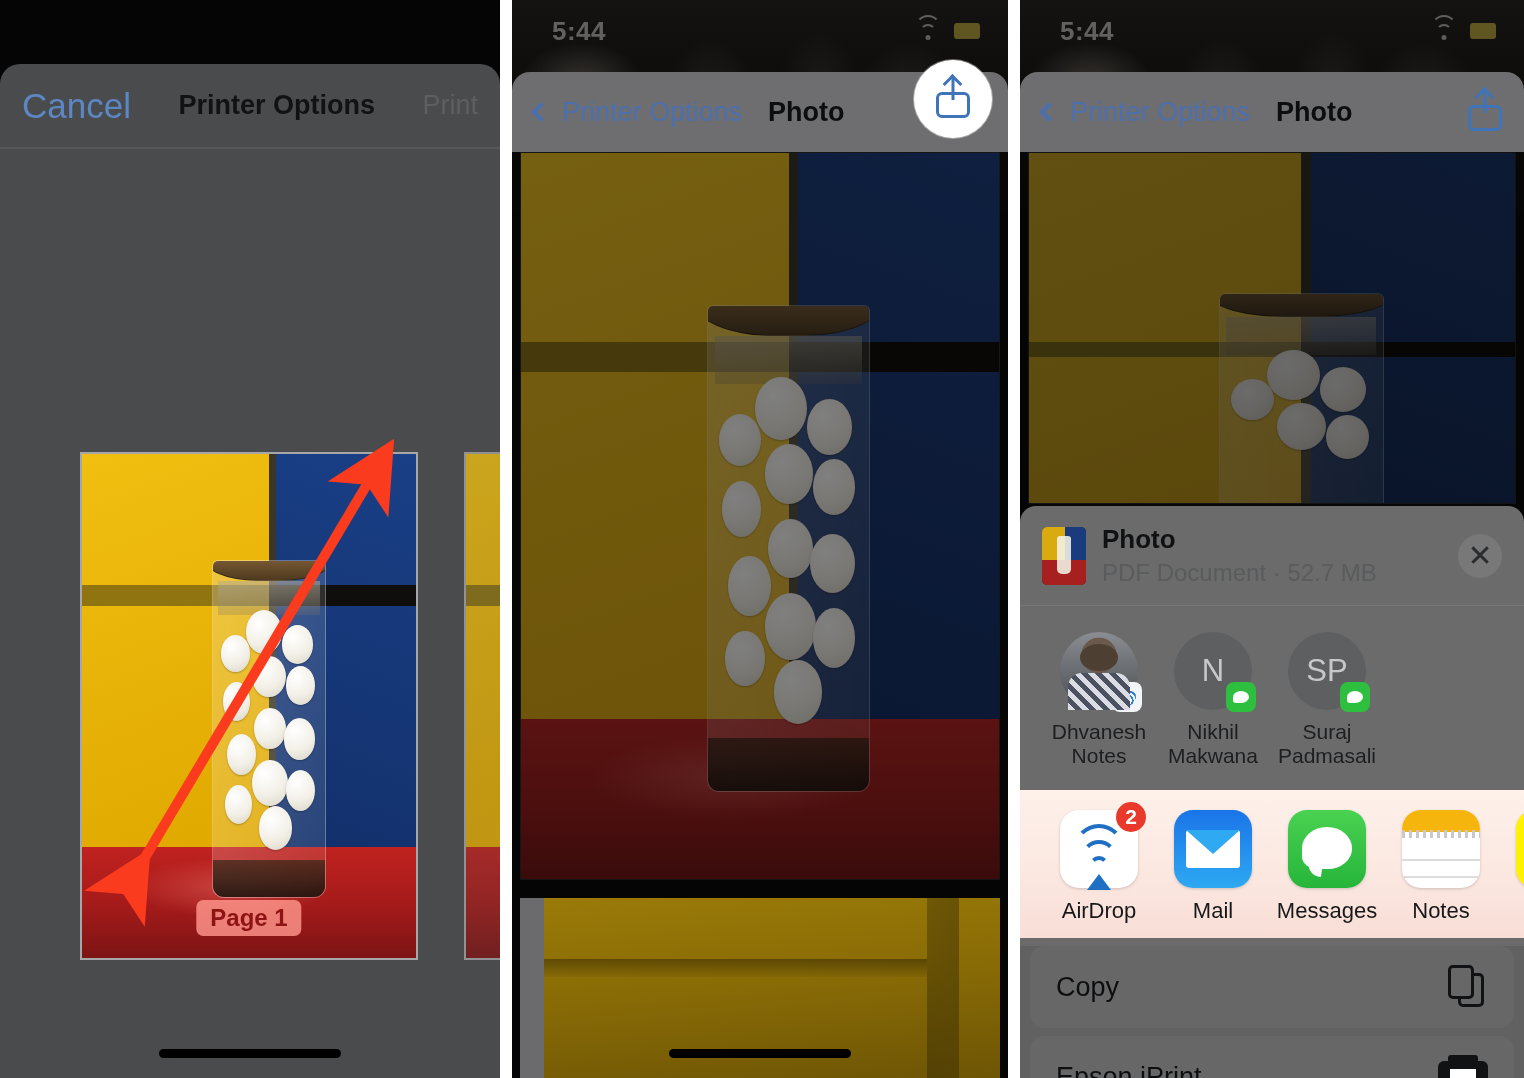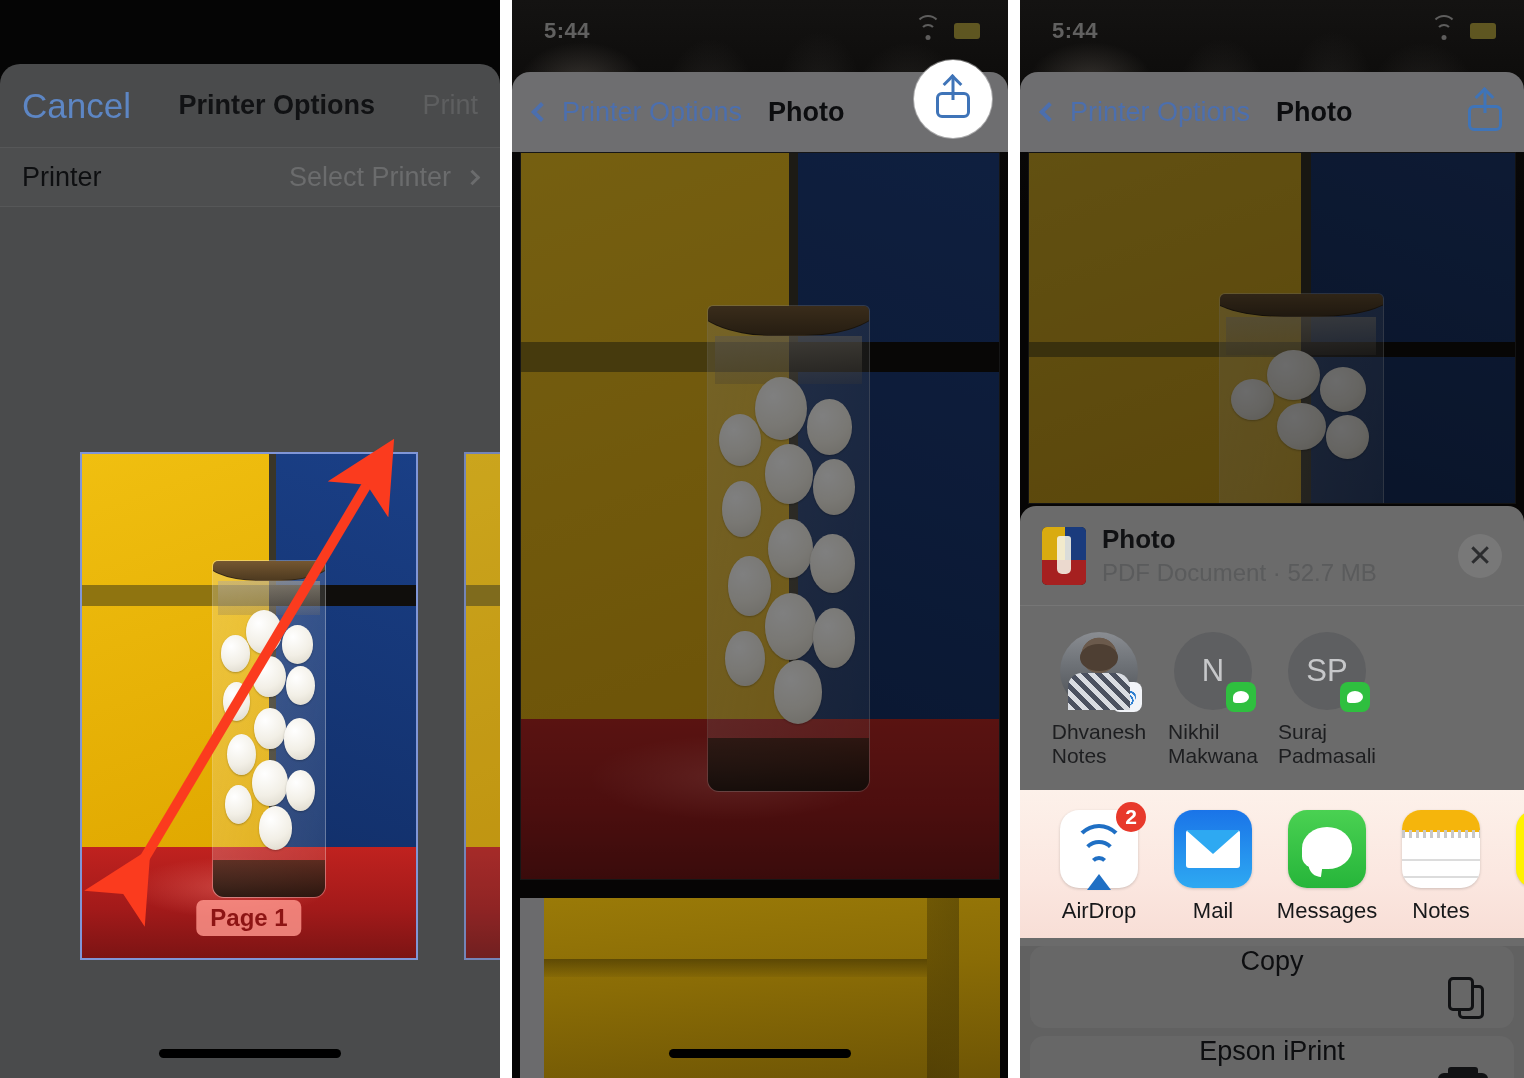--- a/index.html
+++ b/index.html
@@ -36,25 +36,25 @@
       radial-gradient(ellipse 90px 60px at 14% 40%, rgba(150,140,130,.30), transparent 70%),
       radial-gradient(ellipse 70px 110px at 40% 55%, rgba(120,115,110,.22), transparent 70%),
       radial-gradient(ellipse 60px 90px at 62% 45%, rgba(90,88,86,.20), transparent 70%),
       radial-gradient(ellipse 80px 90px at 80% 50%, rgba(130,125,120,.18), transparent 70%),
       linear-gradient(180deg,#141312 0%, #0a0908 60%, #070606 100%);
   }
   .roombg.flat { background: #050505; }
 
   
   .statusbar {
-    position: absolute; left: 4px; right: 0; top: 10px; height: 42px;
+    position: absolute; left: 12px; right: 0; top: 10px; height: 42px;
     display: flex; align-items: center;
     padding: 0 28px;
     color: #cfcfcf; opacity: .42;
-    font-size: 22px; font-weight: 600;
+    font-size: 26px; font-weight: 600;
   }
   .statusbar .clock { letter-spacing: .5px; }
   .statusbar .spacer { flex: 1; }
   .sb-icons { display: flex; align-items: center; gap: 12px; }
   .wifi-ic { width: 28px; height: 20px; position: relative; opacity: .9; }
   .wifi-ic i {
     position: absolute; left: 50%; bottom: 0; transform: translateX(-50%);
     border: 2.5px solid #dcdcdc; border-bottom-color: transparent;
     border-left-color: transparent; border-right-color: transparent;
     border-radius: 50%;
@@ -120,21 +120,21 @@
 
   
   .preview-area {
     position: absolute; left: 0; right: 0; top: 318px; bottom: 0;
     overflow: hidden;
   }
   .page-thumb {
     position: absolute;
     border: 2px solid rgba(210,210,215,.55);
     overflow: hidden;
-    background: #1d4ed8;
+    background: #737373;
   }
   .page-thumb.main { left: 80px; top: 70px; width: 338px; height: 508px; }
   .page-thumb.next { left: 464px; top: 70px; width: 338px; height: 508px; opacity: .78; }
 
   
   .photo {
     position: absolute; inset: 0;
     background:
       
       linear-gradient(180deg, rgba(0,0,0,0) 0%, rgba(0,0,0,0) 100%);
@@ -338,21 +338,21 @@
   .badge.airdrop { background: #f2f4f8; }
   .badge.airdrop i {
     width: 18px; height: 18px; border-radius: 50%;
     background:
       radial-gradient(circle at 50% 70%, #2d7fd1 0 18%, transparent 19%),
       radial-gradient(circle at 50% 70%, transparent 0 30%, #2d7fd1 31% 42%, transparent 43%),
       radial-gradient(circle at 50% 70%, transparent 0 55%, #2d7fd1 56% 68%, transparent 69%);
     display: block;
   }
   .contact-name {
-    color: #1d1e20; font-size: 21px; line-height: 1.15;
+    color: #1d1e20; font-size: 21px; text-align: center; line-height: 1.15;
   }
 
   .apps-strip {
     background: linear-gradient(180deg,#fdf1ea 0%, #fbe7e0 60%, #f8ded6 100%);
     padding: 20px 22px 14px 22px;
     display: flex; gap: 0px; align-items: flex-start;
     overflow: hidden;
   }
   .app { width: 114px; flex: none; display: flex; flex-direction: column; align-items: center; gap: 10px; }
   .app-icon {
@@ -420,21 +420,20 @@
   .notes-lines { position: absolute; left: 0; right: 0; top: 34px; bottom: 0;
     background: repeating-linear-gradient(180deg, transparent 0 15px, #dcdcdc 15px 17px); }
   .app-icon.snapchat { background: #fff200; }
   .app-name { color: #17181a; font-size: 22px; text-align: center; white-space: nowrap; }
 
   .action-list { background: #616161; }
   .action-row {
     height: 82px; display: flex; align-items: center;
     padding: 0 26px; position: relative;
     margin: 0 10px;
-    flex-direction: column;
   }
   .action-row.card { background: #676767; border-radius: 14px; margin-top: 8px; }
   .action-label { color: #0d0e10; font-size: 27px; }
   .action-ic { margin-left: auto; }
   .copy-ic { width: 40px; height: 44px; position: relative; }
   .copy-ic b {
     position: absolute; border: 3px solid #111214; border-radius: 5px; display: block;
   }
   .copy-ic b:nth-child(1) { left: 0; top: 0; width: 26px; height: 34px; background: #676767; z-index: 2; }
   .copy-ic b:nth-child(2) { left: 10px; top: 8px; width: 26px; height: 34px; }
@@ -458,27 +457,20 @@
     <div class="roombg flat"></div>
 
     <div class="sheet1">
       <div class="sheet1-nav">
         <span class="nav-cancel">Cancel</span>
         <span class="nav-title">Printer Options</span>
         <span class="nav-print">Print</span>
       </div>
 
       <div class="opt-list">
-        <div class="opt-row">
-          <span class="opt-label">Printer</span>
-          <span class="opt-right">
-            <span class="opt-value">Select Printer</span>
-            <i class="chev-r"></i>
-          </span>
-        </div>
       </div>
       <div class="opt-sep"></div>
 
       <div class="preview-area">
 
         <div class="page-thumb next">
           <div class="photo">
             <div class="ph-yellow"></div>
             <div class="ph-hbar"></div>
               <div class="ph-hbar2"></div>

